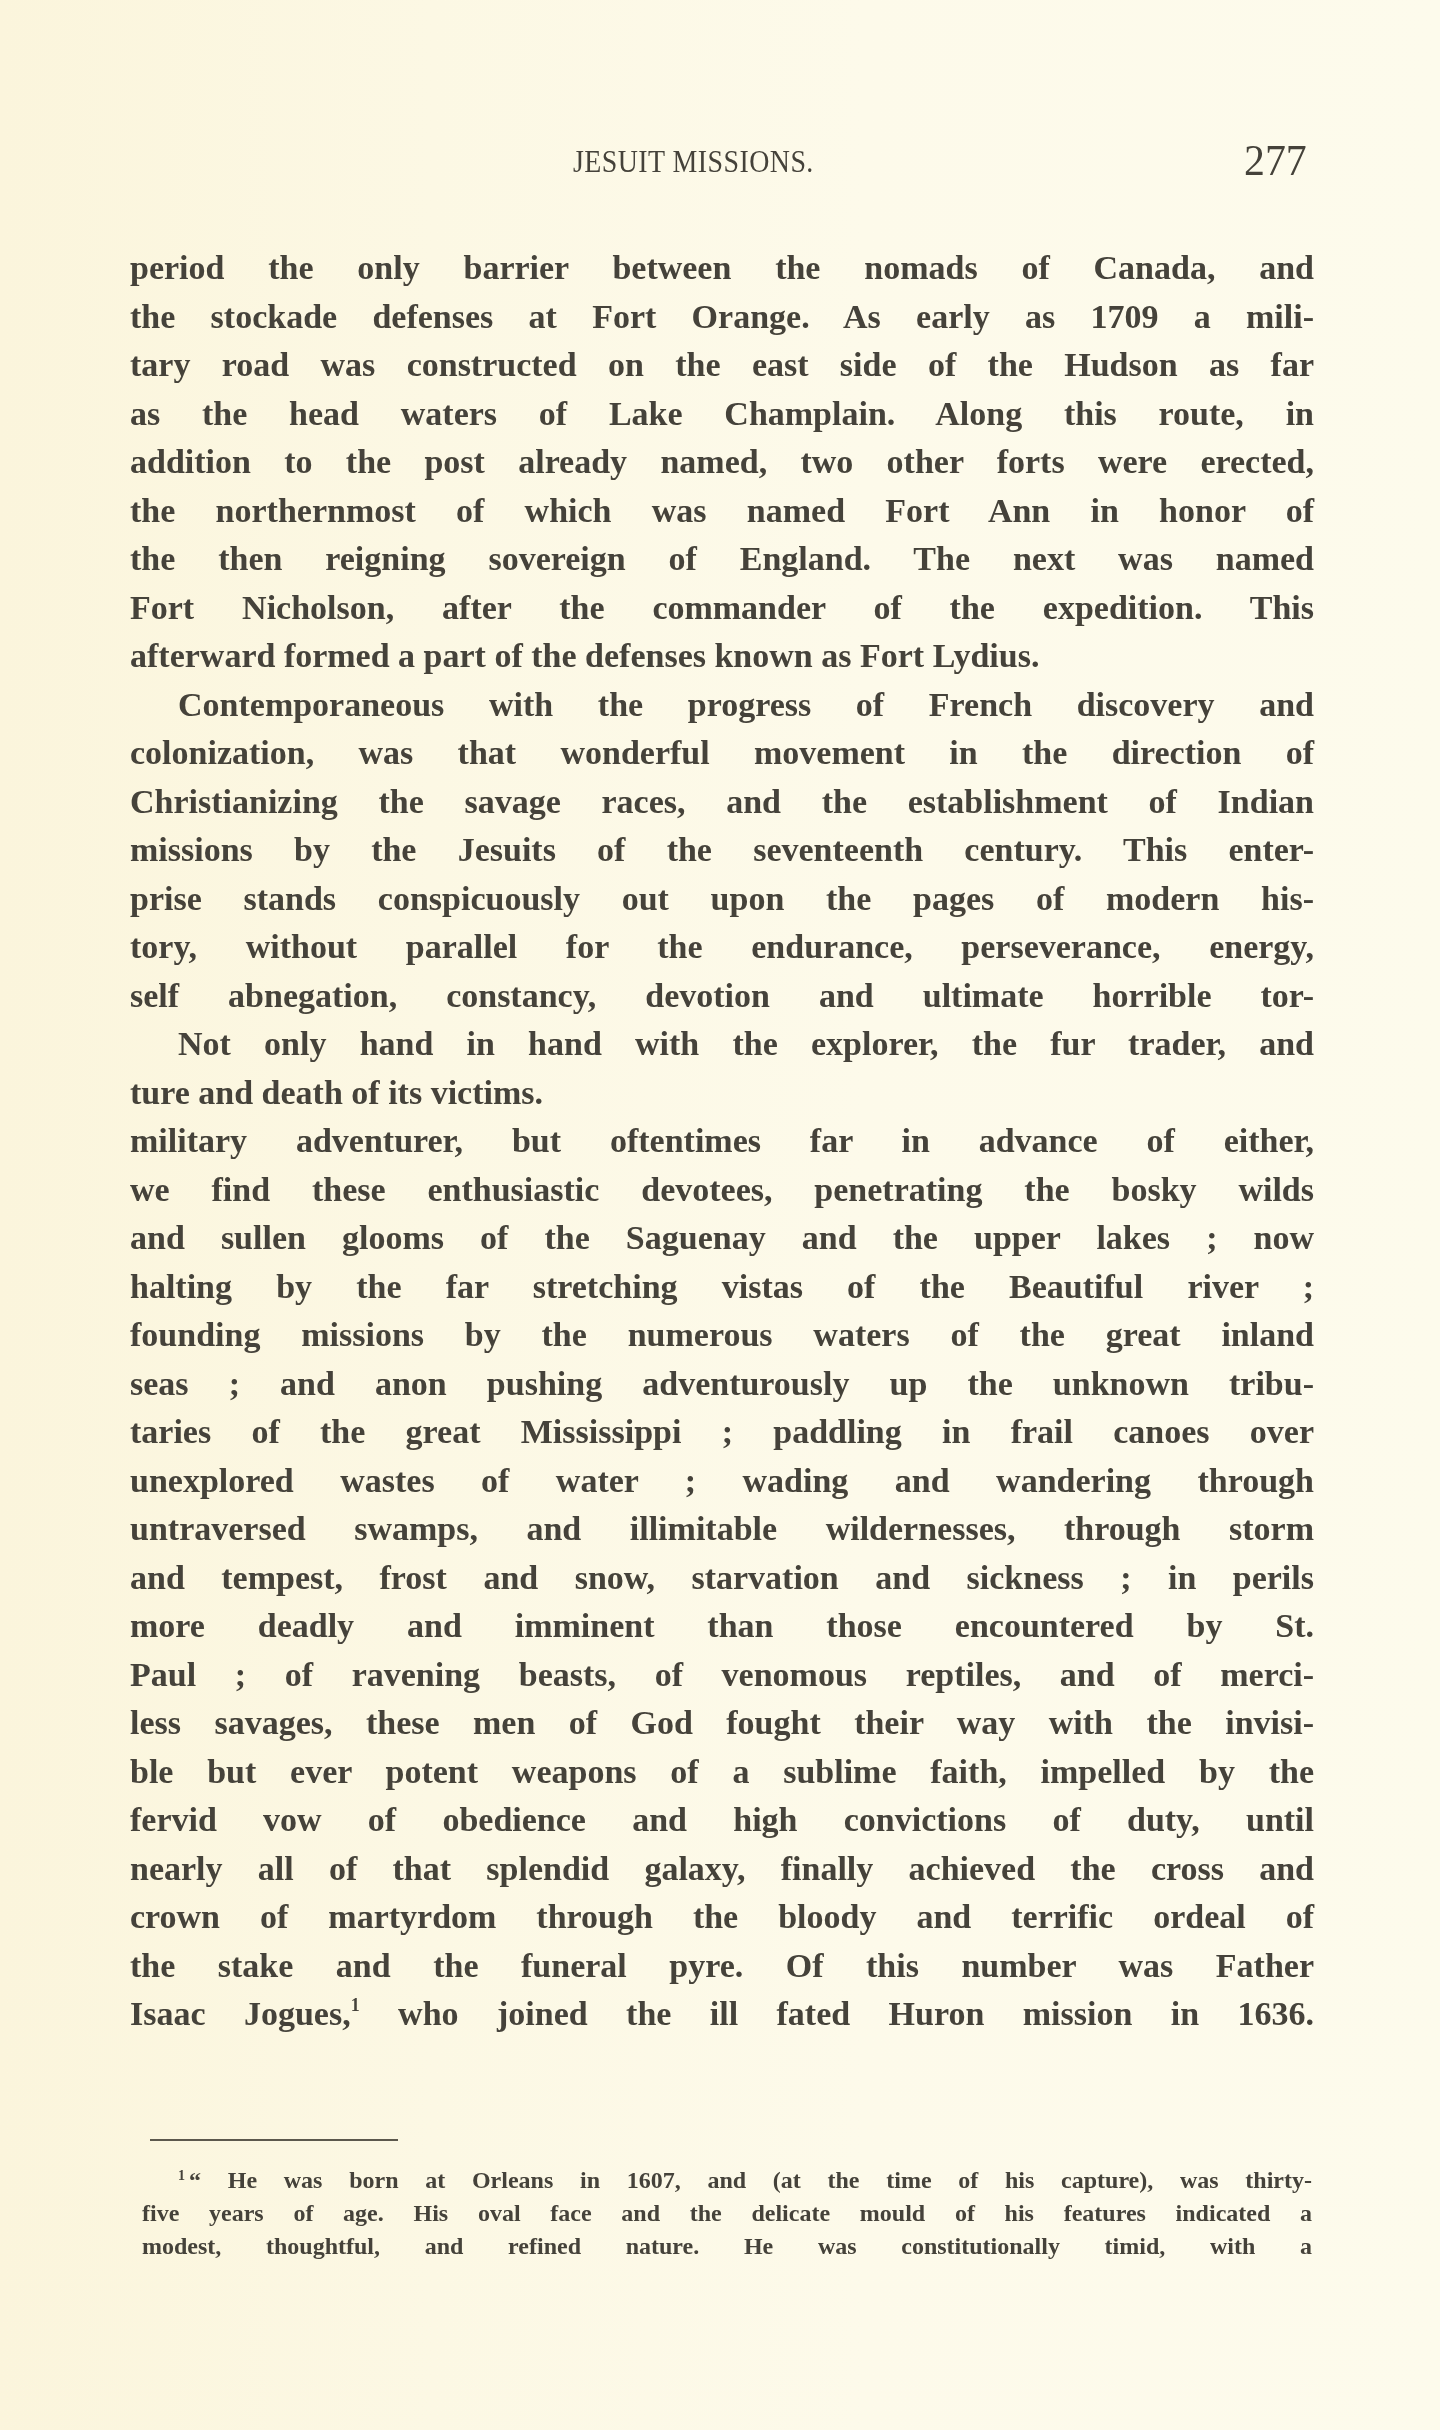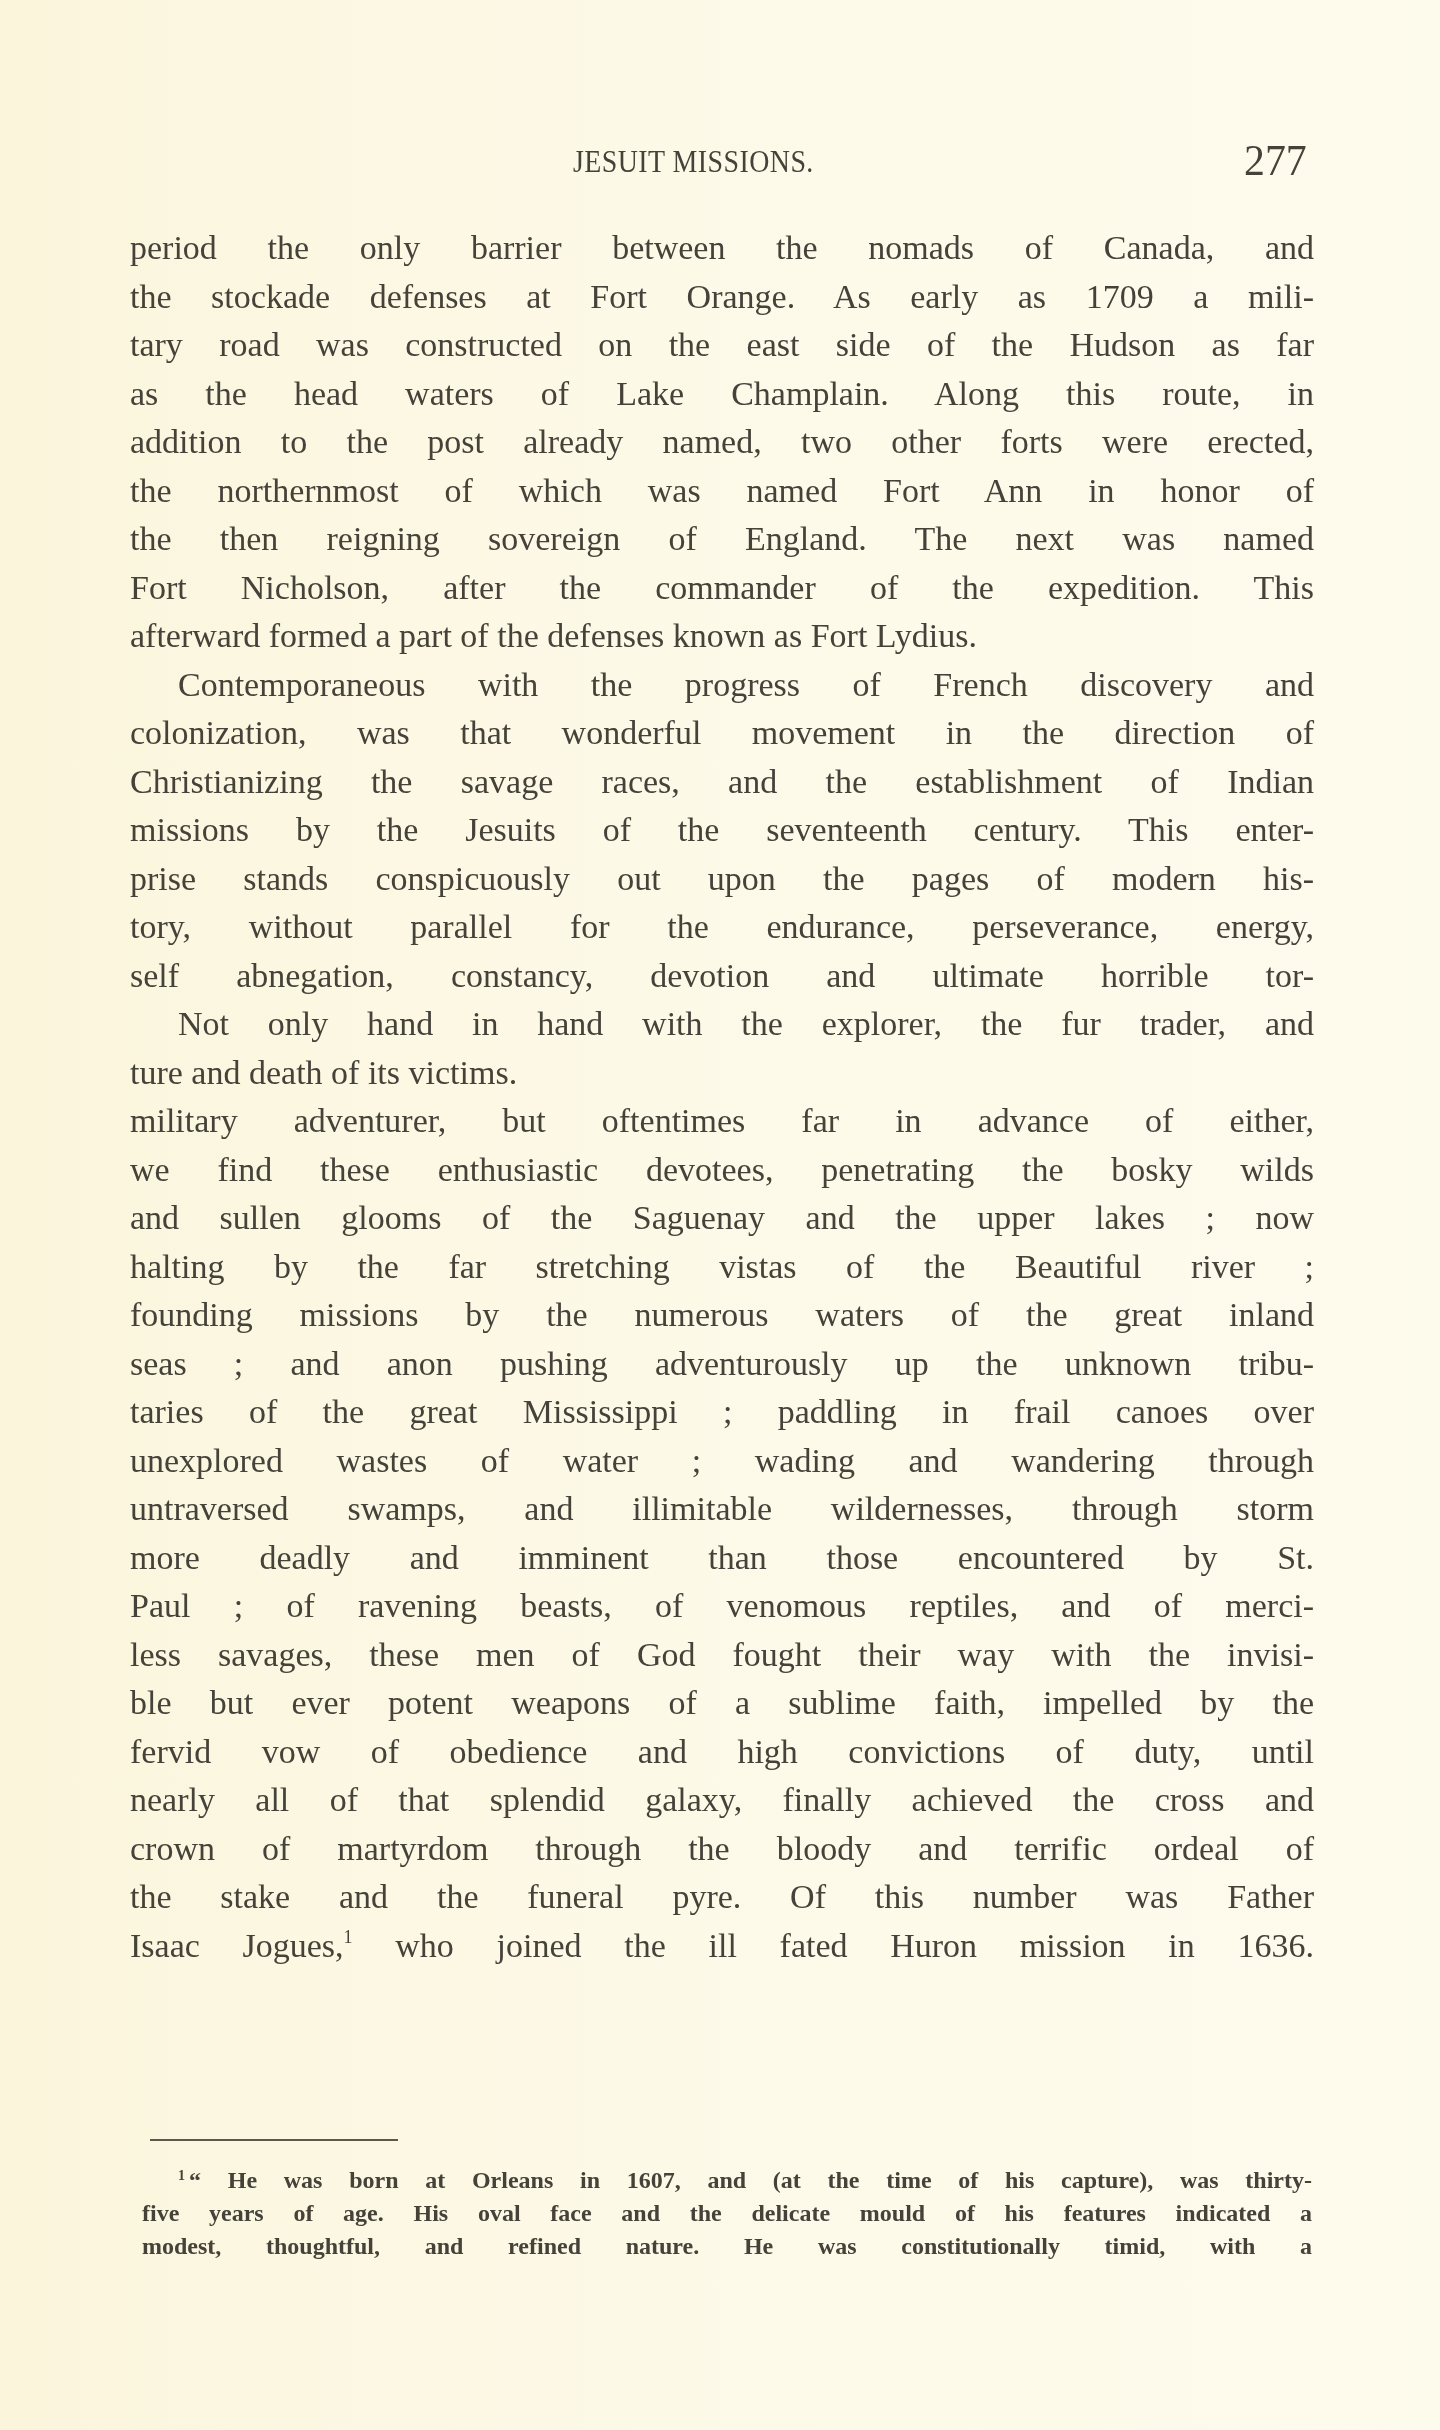--- a/index.html
+++ b/index.html
@@ -44,22 +44,23 @@
     top: -3px;
     font-size: 44px;
     line-height: 52px;
     transform: scaleX(0.95);
     transform-origin: left center;
     white-space: nowrap;
   }
   .body-text {
     position: absolute;
     left: 130px;
-    top: 224px;
+    top: 244px;
     width: 1184px;
+    font-weight: bold;
   }
   .line {
     display: block;
     height: 48.5px;
     line-height: 48.5px;
     font-size: 34px;
     white-space: nowrap;
     text-align: justify;
     text-align-last: justify;
   }
@@ -139,20 +140,21 @@
     <span class="line last">ture and death of its victims.</span>
     <span class="line">military adventurer, but oftentimes far in advance of either,</span>
     <span class="line">we find these enthusiastic devotees, penetrating the bosky wilds</span>
     <span class="line">and sullen glooms of the Saguenay and the upper lakes ; now</span>
     <span class="line">halting by the far stretching vistas of the Beautiful river ;</span>
     <span class="line">founding missions by the numerous waters of the great inland</span>
     <span class="line">seas ; and anon pushing adventurously up the unknown tribu-</span>
     <span class="line">taries of the great Mississippi ; paddling in frail canoes over</span>
     <span class="line">unexplored wastes of water ; wading and wandering through</span>
     <span class="line">untraversed swamps, and illimitable wildernesses, through storm</span>
+    <span class="line">and tempest, frost and snow, starvation and sickness ; in perils</span>
     <span class="line">more deadly and imminent than those encountered by St.</span>
     <span class="line">Paul ; of ravening beasts, of venomous reptiles, and of merci-</span>
     <span class="line">less savages, these men of God fought their way with the invisi-</span>
     <span class="line">ble but ever potent weapons of a sublime faith, impelled by the</span>
     <span class="line">fervid vow of obedience and high convictions of duty, until</span>
     <span class="line">nearly all of that splendid galaxy, finally achieved the cross and</span>
     <span class="line">crown of martyrdom through the bloody and terrific ordeal of</span>
     <span class="line">the stake and the funeral pyre.   Of this number was Father</span>
     <span class="line"><span>Isaac Jogues,</span><sup class="fnref">1</sup> <span>who joined the ill fated Huron mission in 1636.</span></span>
   </div>

